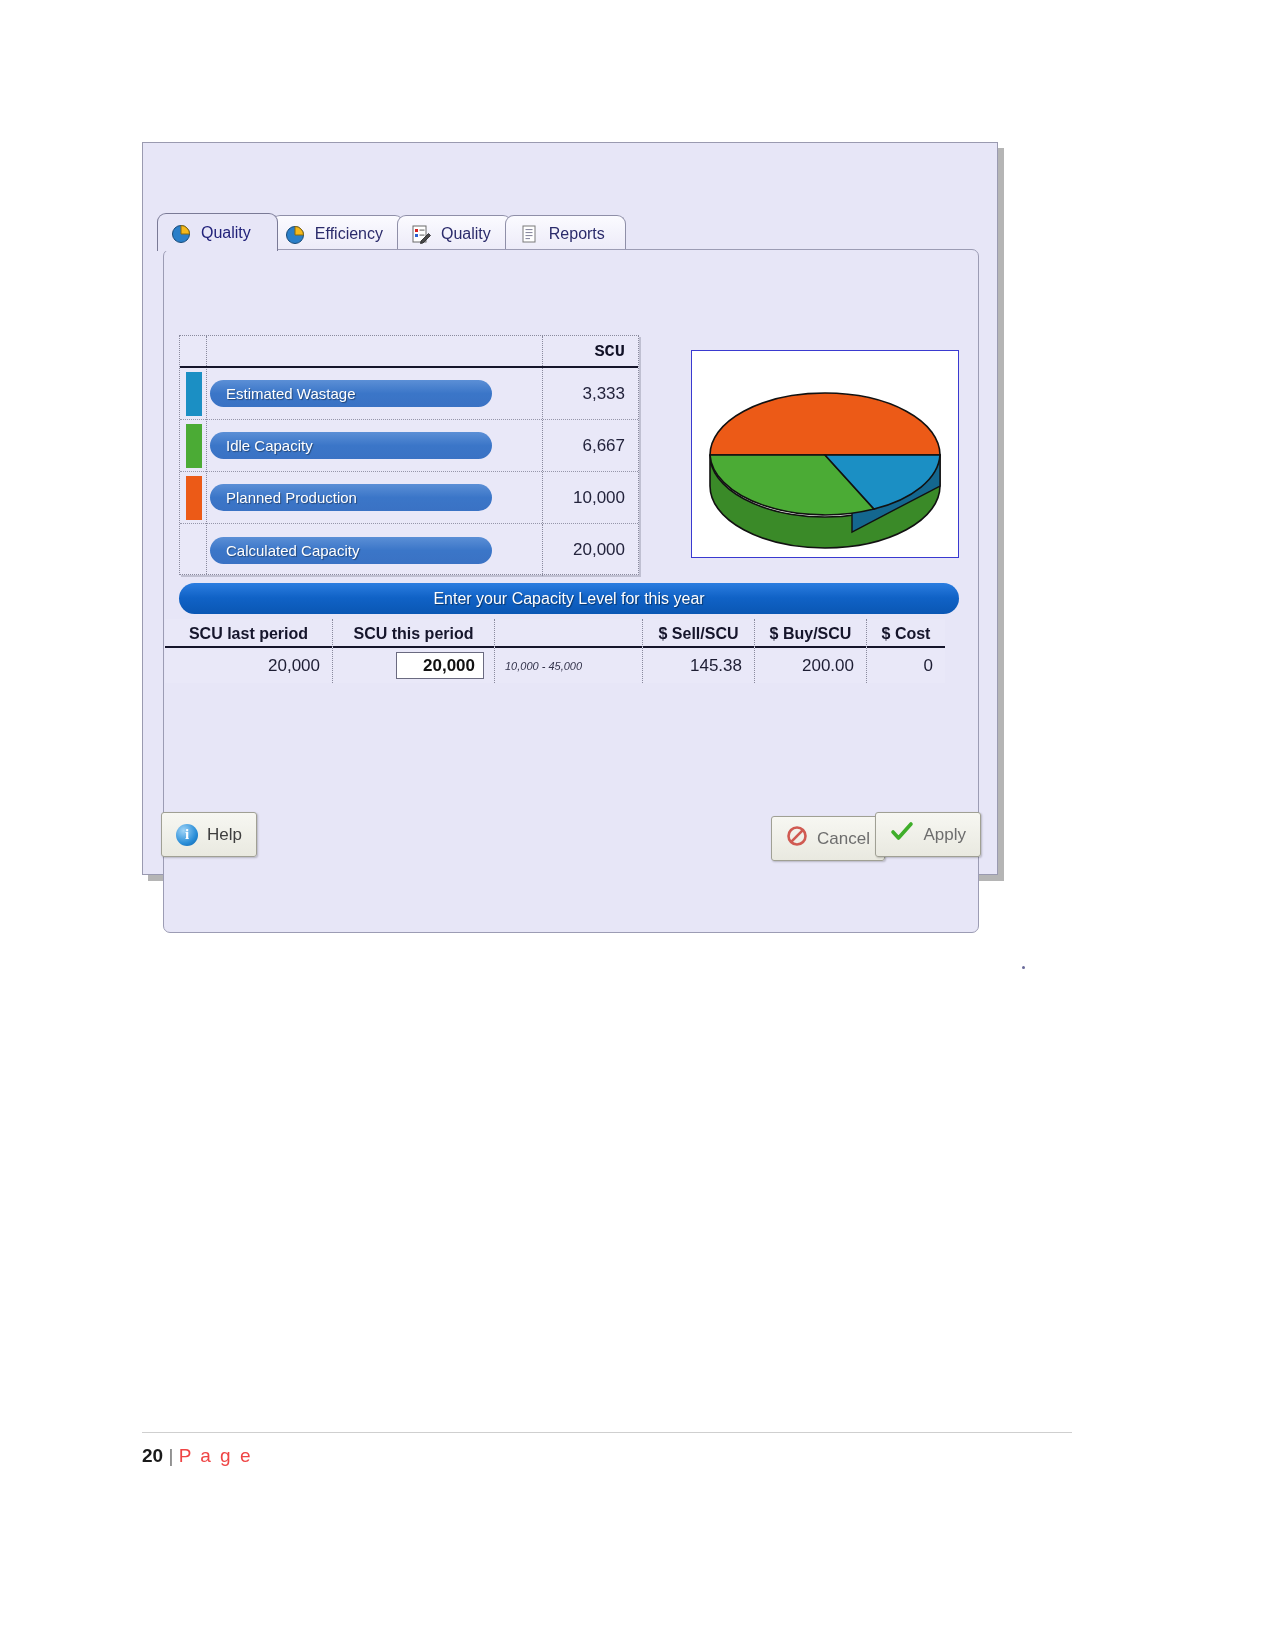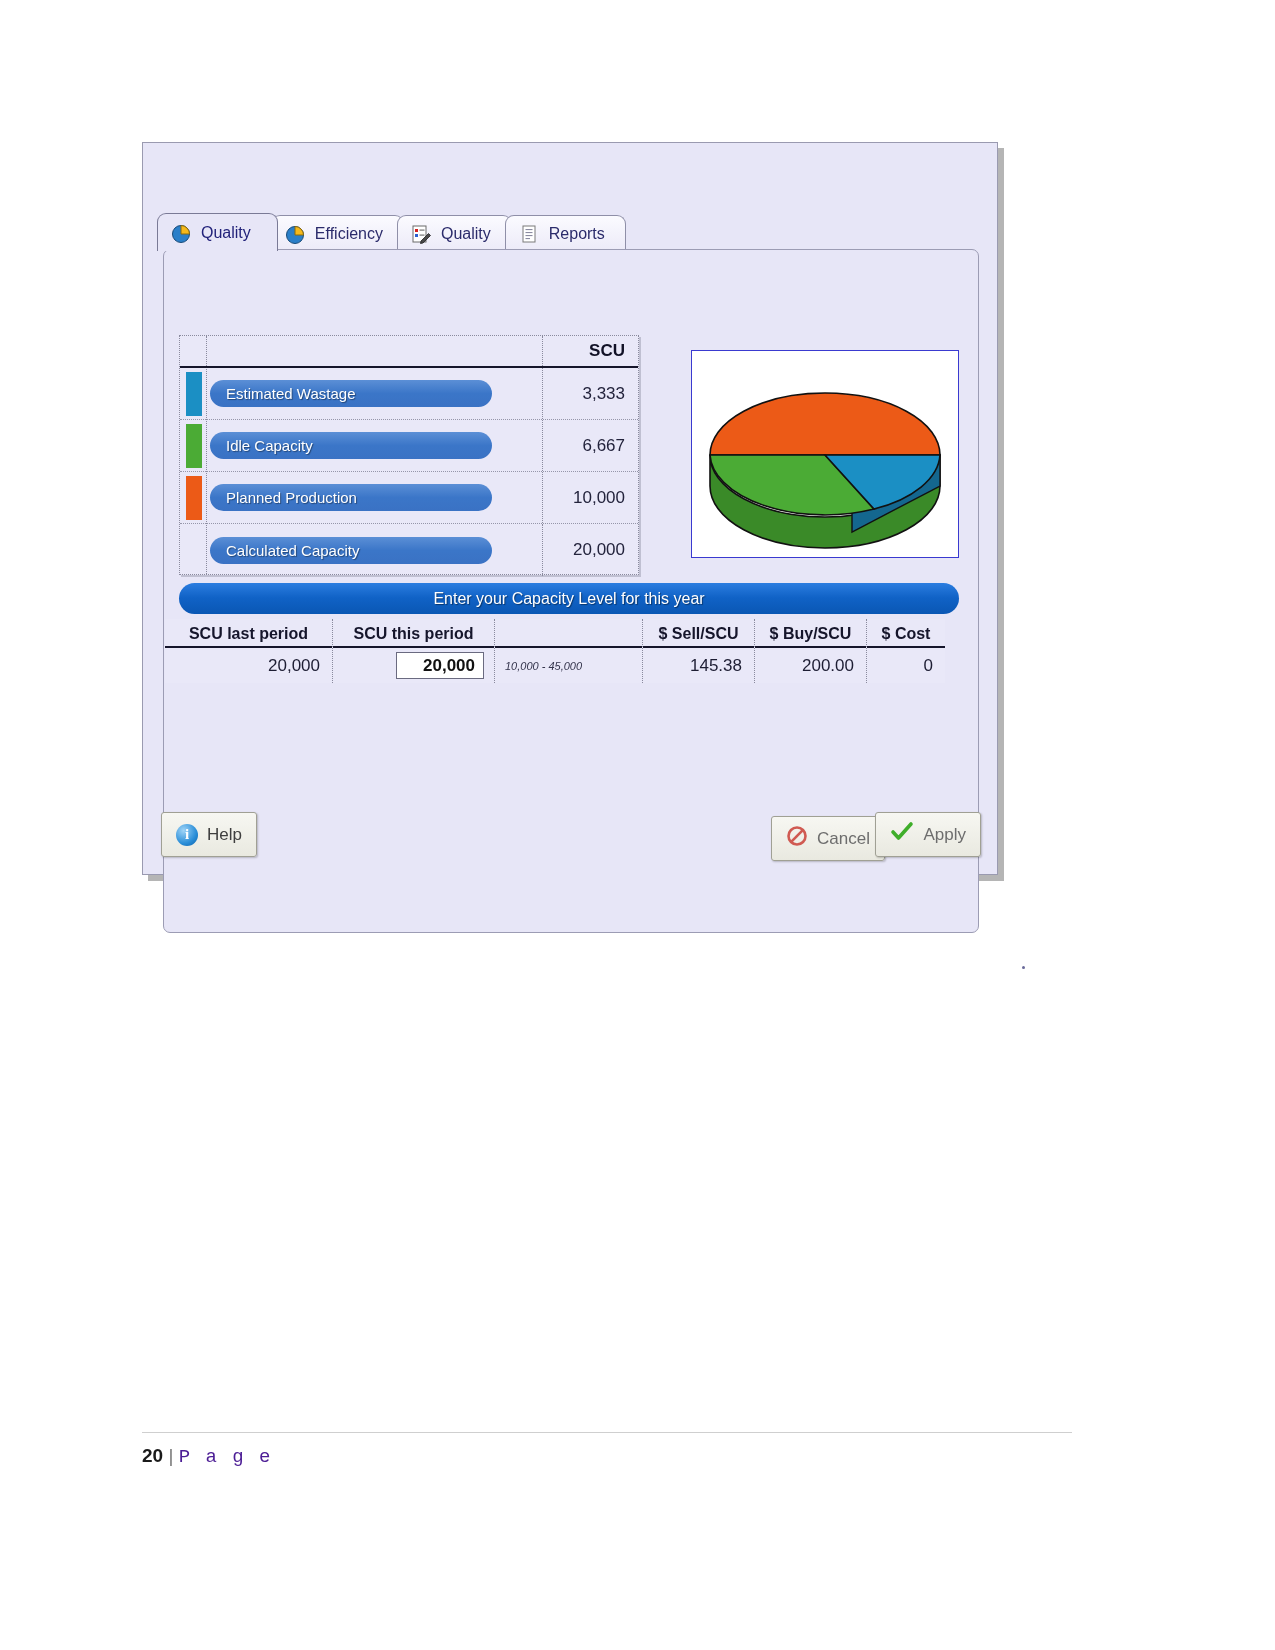--- a/index.html
+++ b/index.html
@@ -81,21 +81,21 @@
 
   
   #cap-table {
     position: absolute; left: 36px; top: 192px;
     width: 460px; height: 240px;
     border: 1px dotted #8a8a9e;
     background: #e9e8f8;
     box-shadow: 2px 2px 0 rgba(120,120,140,.35);
   }
   .ct-row { display: flex; height: 52px; align-items: center; position: relative; }
-  .ct-head { height: 32px; }
+  .ct-head { height: 32px; font-family: Liberation Mono, monospace; }
   .ct-sw { width: 16px; height: 44px; flex: 0 0 16px; margin-left: 6px; }
   .ct-labelcell { flex: 1 1 auto; padding-left: 8px; }
   .ct-pill {
     display: block;
     height: 27px; line-height: 27px;
     border-radius: 14px;
     background: linear-gradient(to bottom,#5b8fd6 0%, #3b76c8 50%, #3a72c4 100%);
     color: #ffffff;
     font-size: 15px; font-weight: normal;
     padding-left: 16px;
@@ -204,21 +204,21 @@
 
   
   #pagefoot {
     position: absolute; left: 142px; top: 1432px;
     width: 930px;
   }
   #pagefoot .rule { border-top: 1px solid #cfcfcf; width: 930px; }
   #pagefoot .txt { margin-top: 12px; font-size: 19px; color: #1a1a1a; }
   #pagefoot .num { font-weight: bold; }
   #pagefoot .sep { color: #777; }
-  #pagefoot .word { font-family: Liberation Mono, monospace; letter-spacing: 2px; color: #4c1d95;}
+  #pagefoot .word { font-family: Liberation Sans, sans-serif; letter-spacing: 2px; color: #ef4444;}
   #stray-dot {
     position: absolute; left: 1022px; top: 966px;
     width: 3px; height: 3px; background: #6a6a9a; border-radius: 50%;
   }
 </style>
 </head>
 <body>
 
 <div id="dialog">
 

